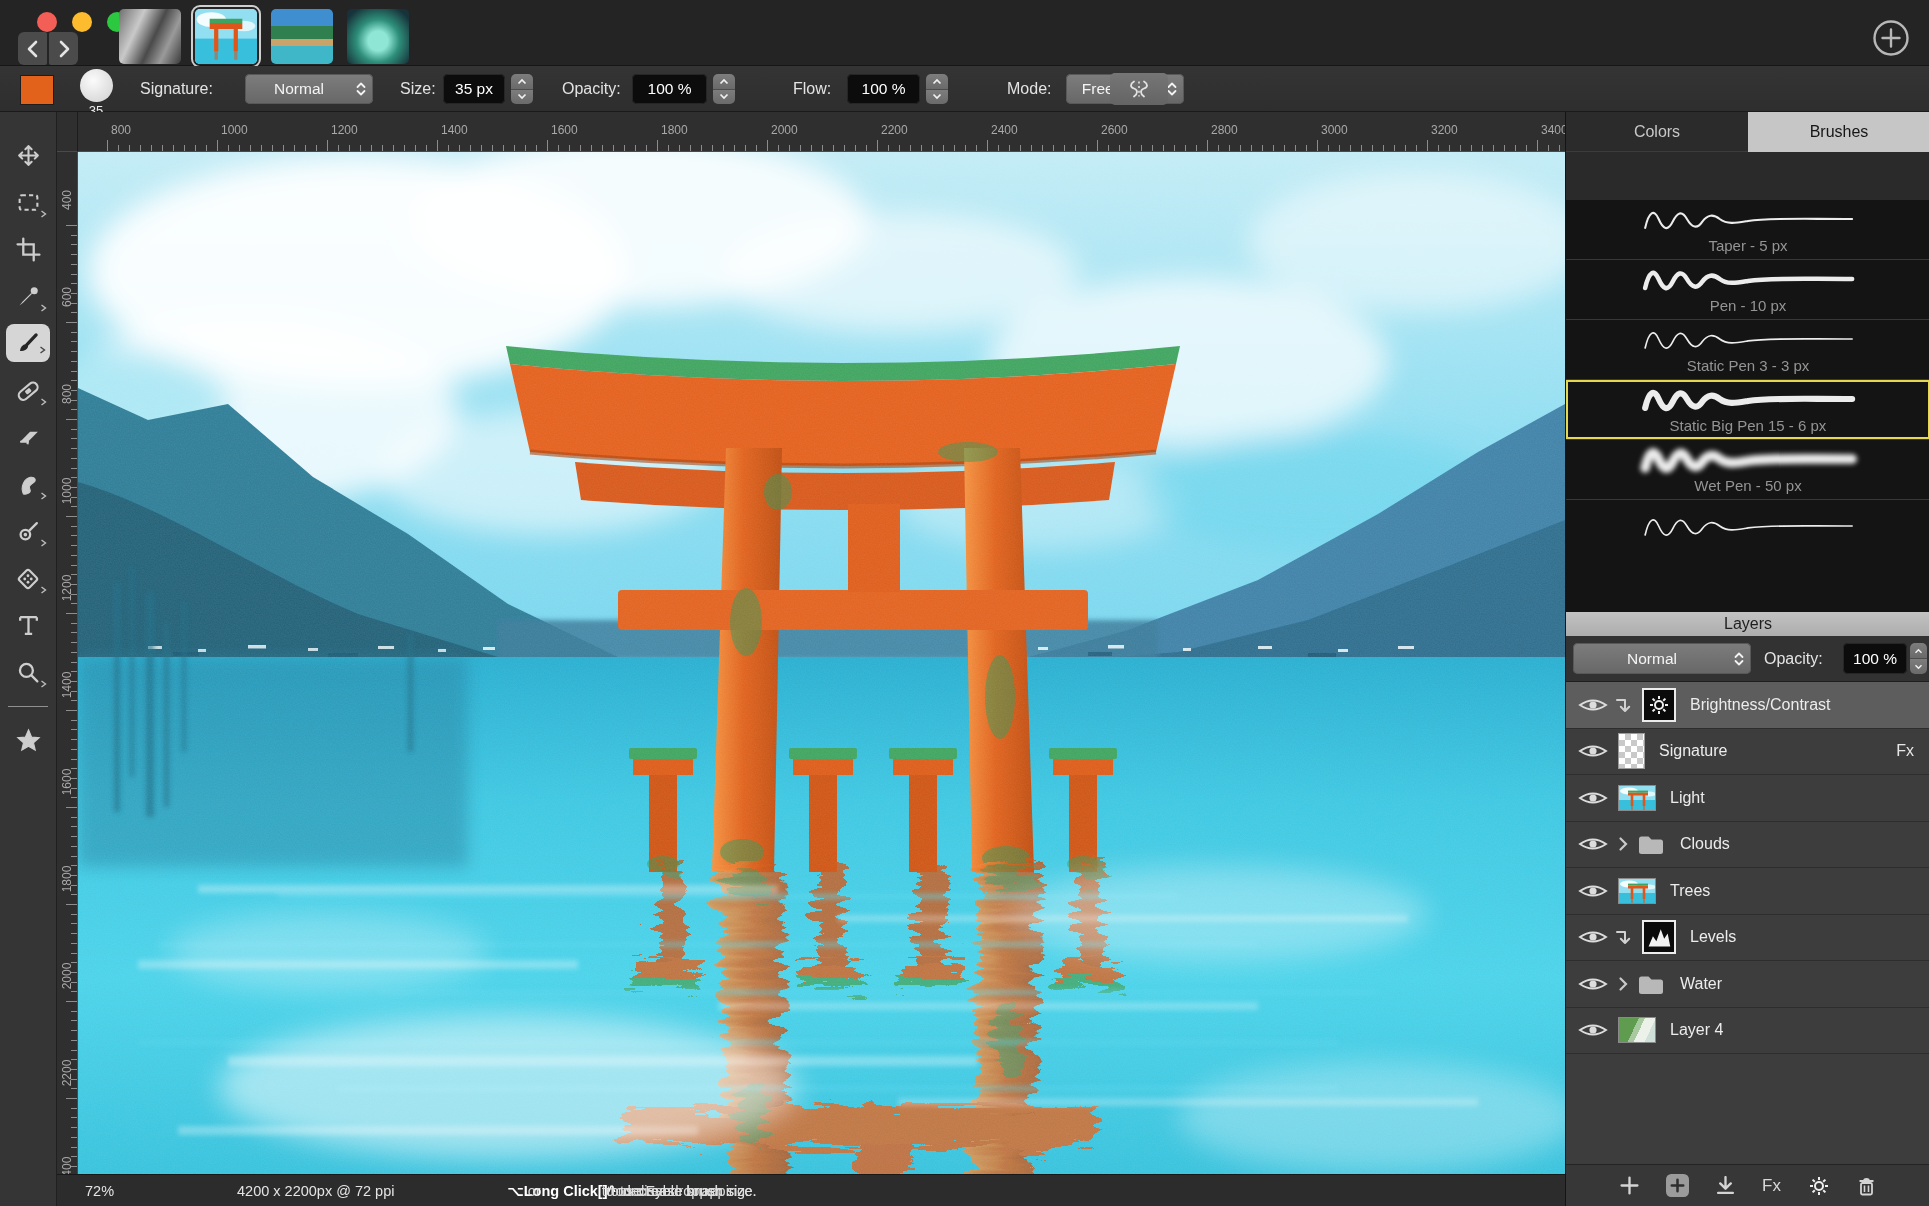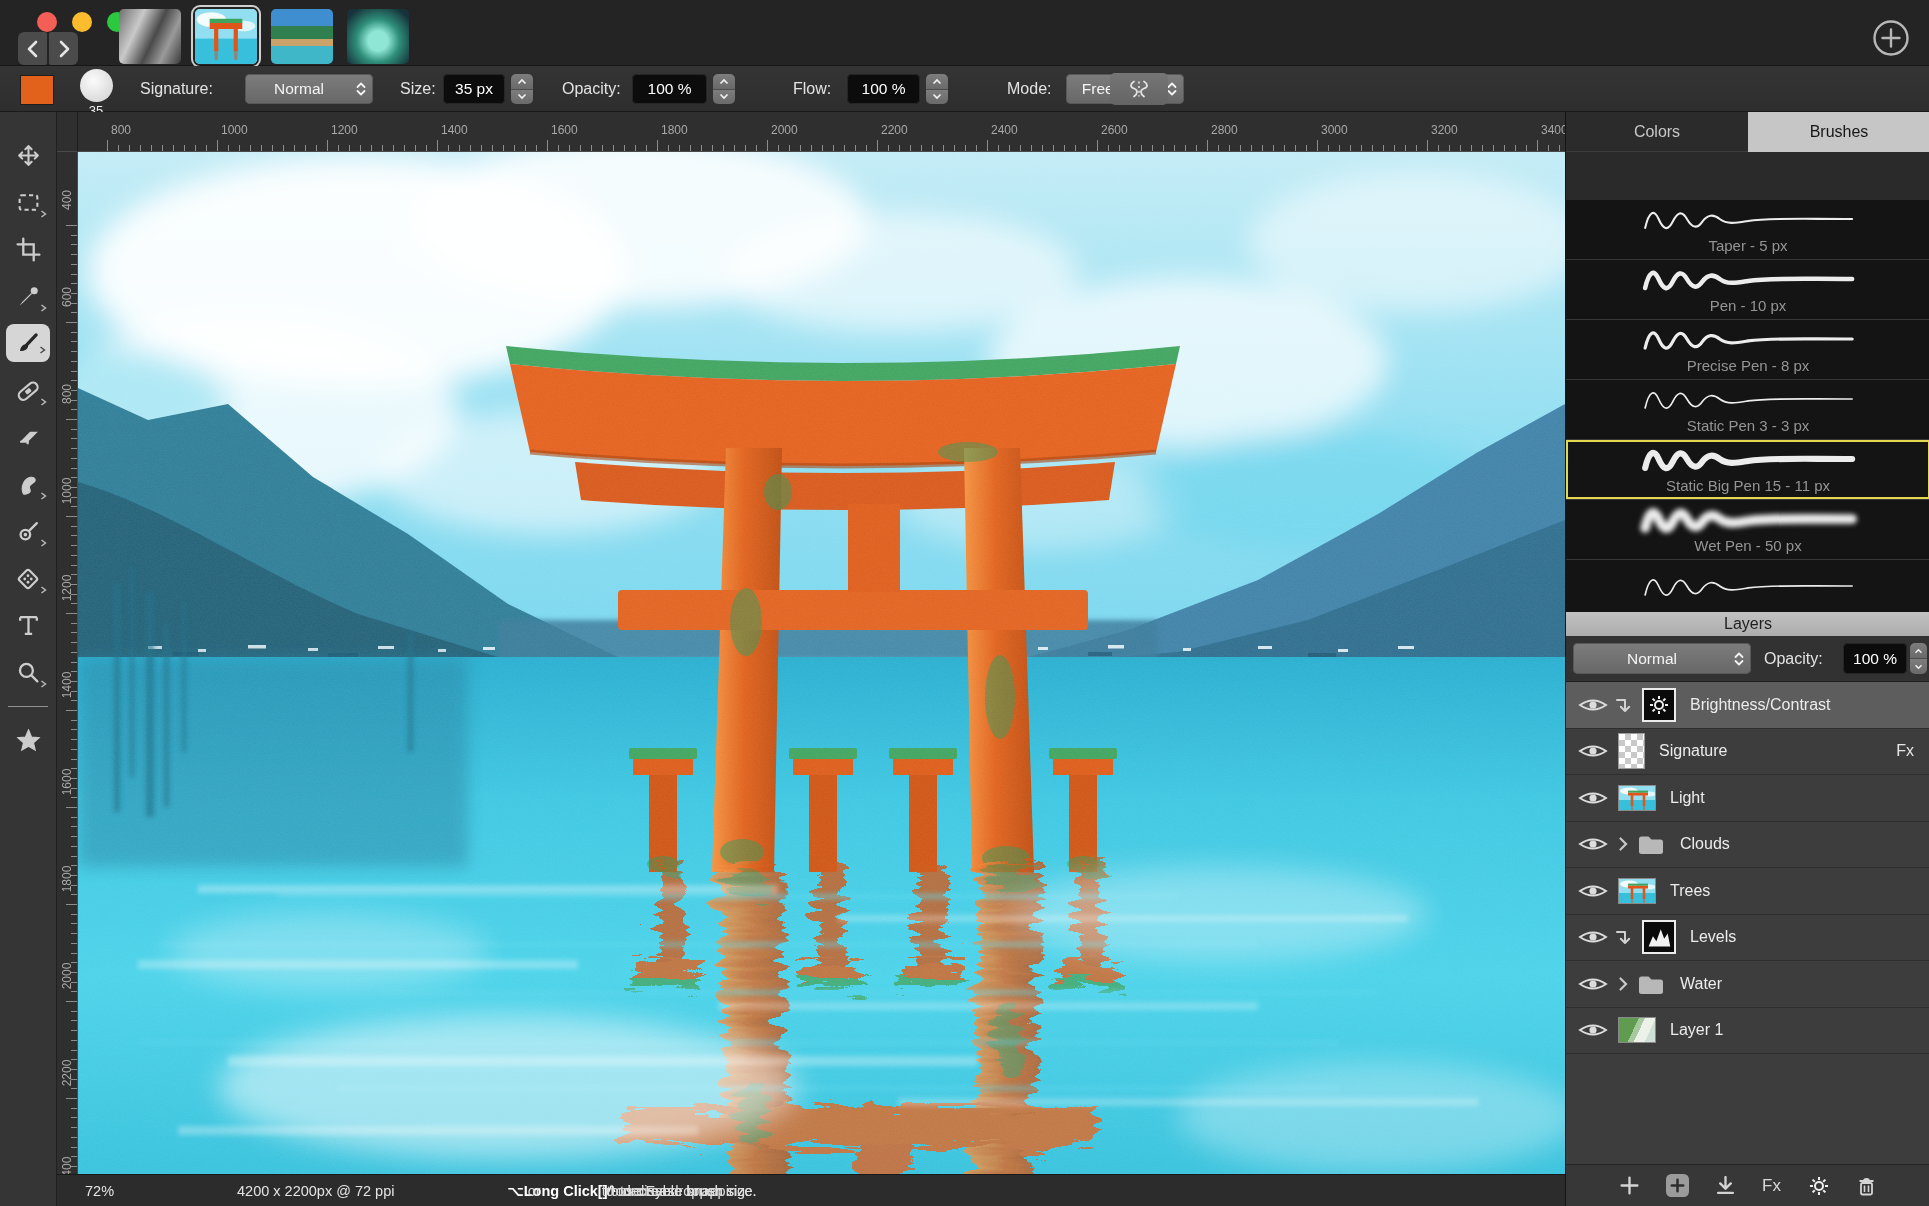--- a/index.html
+++ b/index.html
@@ -799,36 +799,30 @@
           </svg>
         <div class="brush-label">Taper - 5 px</div>
       </div>
       <div class="brush-row">
         <svg class="stroke-svg bw-pen soft1" viewBox="0 0 340 56">
             <use href="#wiggle"></use>
           </svg>
         <div class="brush-label">Pen - 10 px</div>
       </div>
       <div class="brush-row">
-        <svg class="stroke-svg bw-prec soft1" viewBox="0 0 340 56">
-            <use href="#wiggle"></use>
-          </svg>
-        <div class="brush-label">Precise Pen - 8 px</div>
-      </div>
-      <div class="brush-row">
         <svg class="stroke-svg bw-s3" viewBox="0 0 340 56">
             <use href="#wiggle"></use>
           </svg>
         <div class="brush-label">Static Pen 3 - 3 px</div>
       </div>
       <div class="brush-row sel">
         <svg class="stroke-svg bw-big" viewBox="0 0 340 56">
             <use href="#wiggle"></use>
           </svg>
-        <div class="brush-label">Static Big Pen 15 - 11 px</div>
+        <div class="brush-label">Static Big Pen 15 - 6 px</div>
       </div>
       <div class="brush-row">
         <svg class="stroke-svg bw-wet soft2" viewBox="0 0 340 56">
             <use href="#wiggle"></use>
           </svg>
         <div class="brush-label">Wet Pen - 50 px</div>
       </div>
       <div class="brush-row partial">
         <svg class="stroke-svg bw-part soft1" viewBox="0 0 340 56">
             <use href="#wiggle"></use>
@@ -952,21 +946,21 @@
             <path d="M3,7 q0,-2.5 2.5,-2.5 h7 l3,3 h9 q2.5,0 2.5,2.5 v9.5 q0,2.5 -2.5,2.5 h-19 q-2.5,0 -2.5,-2.5 z" fill="#b8b8b8"></path>
           </svg>
         <span class="lr-label">Water</span>
       </div>
 
       <div class="layer-row">
         <svg class="lr-eye" width="30" height="20" viewBox="0 0 30 20">
             <use href="#eye-shape"></use>
           </svg>
         <div class="thumb th-green"></div>
-        <span class="lr-label">Layer 1</span>
+        <span class="lr-label">Layer 4</span>
       </div>
 
       <div class="layer-row" style="border-bottom:none">
         
       </div>
     </div>
 
     <div class="layers-toolbar">
       <div class="ltb">
         <svg width="19" height="19" viewBox="0 0 18 18">

